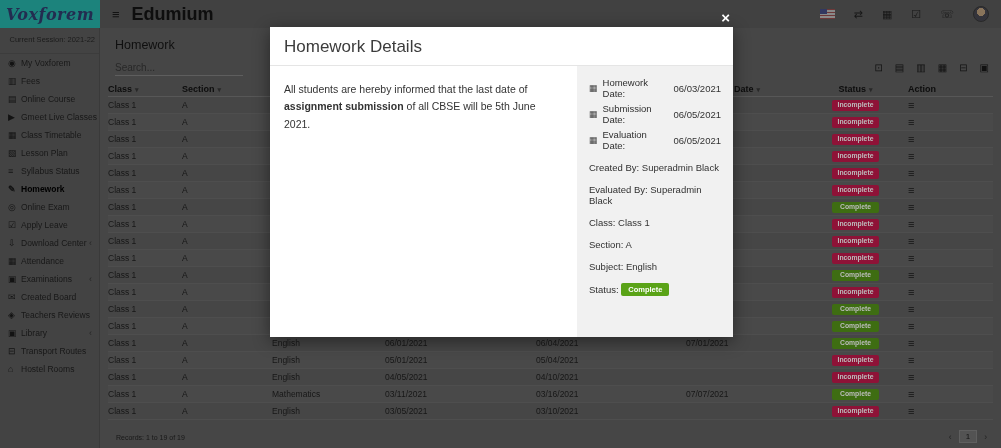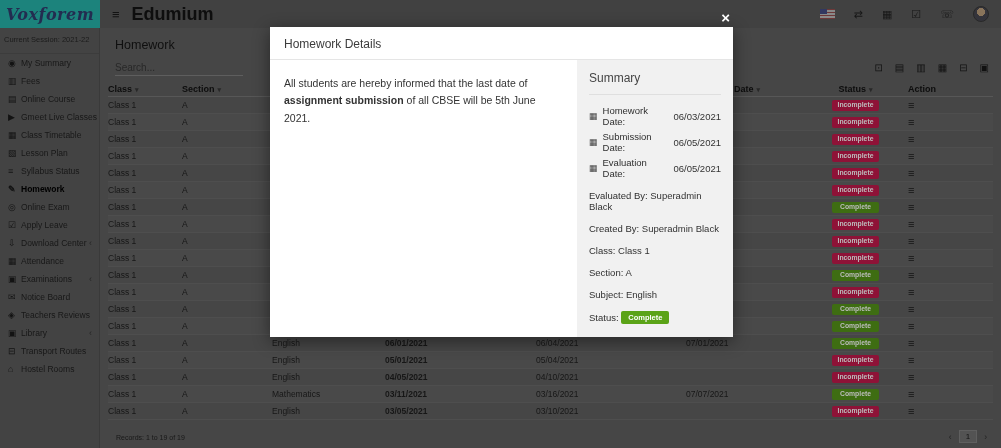--- a/index.html
+++ b/index.html
@@ -14,56 +14,56 @@
   .hamburger{font-size:13px;color:#161616;margin-left:12px;cursor:pointer;}
   .app-title{font-weight:bold;font-size:18px;color:#101010;margin-left:12px;}
   .topbar-right{margin-left:auto;display:flex;align-items:center;gap:19px;margin-right:12px;}
   .top-glyph{font-size:11px;color:#1b1b1b;cursor:pointer;}
   .flag{width:15px;height:10px;background:repeating-linear-gradient(180deg,#7e4040 0 1.5px,#9c9c9c 1.5px 3px);position:relative;cursor:pointer;}
   .flag:before{content:"";position:absolute;left:0;top:0;width:7px;height:5px;background:#39406e;}
   .avatar{width:16px;height:16px;border-radius:50%;background:radial-gradient(circle at 50% 35%,#9c8468 0 35%,#3c3c44 36%);border:1px solid #2e2e2e;cursor:pointer;}
 
   
   .sidebar{position:absolute;top:28px;left:0;bottom:0;width:100px;background:#4d4d4d;border-right:1px solid #424242;z-index:1;}
-  .session{font-size:7.5px;color:#1f1f1f;padding:7px 4px 9px 4px;border-bottom:1px solid #454545;}
+  .session{font-size:7.5px;color:#1f1f1f;padding:7px 4px 9px 4px;border-bottom:1px solid #454545;text-align:right;}
   .side-item{display:flex;align-items:center;height:18px;padding-left:8px;font-size:8.5px;color:#1b1b1b;cursor:pointer;}
   .side-item .glyph{width:13px;font-size:9px;color:#161616;flex:0 0 13px;}
   .side-item.active{font-weight:bold;color:#000;}
   .side-item .chev{margin-left:auto;margin-right:7px;font-size:9px;color:#2b2b2b;}
 
   
   .content{position:absolute;left:100px;top:28px;right:0;bottom:0;background:#505050;z-index:1;}
   .page-title{position:absolute;left:15px;top:10px;font-size:12.5px;color:#121212;}
   .search-input{position:absolute;left:15px;top:32px;width:128px;background:transparent;border:none;border-bottom:1px solid #6b6b6b;font-size:10px;color:#1d1d1d;padding:2px 0;font-family:"Liberation Sans",sans-serif;}
   .search-input::placeholder{color:#2e2e2e;}
   .export{position:absolute;right:12px;top:34px;display:flex;gap:12px;}
   .export span{font-size:10px;color:#141414;cursor:pointer;}
 
   .tablewrap{position:absolute;left:8px;right:8px;top:54px;}
   .trow{display:flex;align-items:center;}
-  .c0{width:74px;} .c1{width:90px;} .c2{width:113px;} .c3{width:151px;font-weight:bold;} .c4{width:150px;}
+  .c0{width:74px;} .c1{width:90px;} .c2{width:113px;} .c3{width:151px;} .c4{width:150px;}
   .c5{width:117px;} .c6{width:105px;text-align:center;} .c7{width:69px;text-align:left;}
   .thead{height:15px;border-bottom:1px solid #646464;font-size:9px;font-weight:bold;color:#0f0f0f;}
   .thead .sort{font-size:7px;color:#2e2e2e;margin-left:3px;}
   .drow{height:17px;border-bottom:1px solid #595959;font-size:8.5px;color:#1a1a1a;}
   .drow:nth-child(even){background:rgba(255,255,255,.025);}
   .badge{display:inline-block;font-size:6.8px;font-weight:bold;color:#d6d6d6;padding:2px 6px 2px 6px;border-radius:2px;line-height:1;}
   .badge.incomplete{background:var(--incomplete);}
   .badge.complete{background:var(--complete);padding-left:8px;padding-right:8px;}
   .action-glyph{font-size:11px;color:#161616;cursor:pointer;line-height:1;}
   .records{position:absolute;left:16px;bottom:7px;font-size:7px;color:#1c1c1c;}
   .pagination{position:absolute;right:14px;bottom:5px;display:flex;align-items:center;gap:7px;font-size:8.5px;color:#262626;}
   .page-box{background:#5f5f5f;border:1px solid #6d6d6d;color:#141414;font-size:8px;padding:1px 6px;cursor:pointer;}
   .page-arrow{cursor:pointer;}
 
   
   .backdrop{position:absolute;inset:0;background:rgba(0,0,0,.12);z-index:5;}
   .modal{position:absolute;left:270px;top:27px;width:463px;height:310px;background:#fff;z-index:10;box-shadow:0 4px 16px rgba(0,0,0,.45);display:flex;flex-direction:column;}
   .modal-close{position:absolute;top:-17px;right:3px;color:#fff;font-size:15px;font-weight:bold;cursor:pointer;line-height:1;}
-  .modal-header{padding:10px 14px 8px 14px;border-bottom:1px solid #e5e5e5;font-size:12px;color:#3c3c3c;}
+  .modal-header{padding:10px 14px 8px 14px;border-bottom:1px solid #e5e5e5;font-size:17px;color:#3c3c3c;}
   .modal-body{flex:1;display:flex;min-height:0;justify-content:center;}
   .modal-main{flex:1;padding:15px 14px;font-size:10.5px;color:#333;line-height:1.65;}
   .modal-side{width:156px;background:#f1f1f1;padding:11px 12px;font-size:9.5px;color:#333;}
   .summary-title{font-size:12px;color:#454545;padding-bottom:9px;border-bottom:1px solid #dfdfdf;margin-bottom:10px;}
   .sum-date{display:flex;align-items:center;gap:5px;margin-bottom:4px;}
   .sum-date .cal{font-size:9px;color:#444;}
   .sum-label{font-weight:normal;color:#2f2f2f;}
   .sum-field{margin-top:11px;}
   .sum-badge{display:inline-block;background:var(--sumgreen);color:#fff;font-size:7.5px;font-weight:bold;padding:2.5px 7px;border-radius:2px;line-height:1;vertical-align:1px;}
 </style>
@@ -84,21 +84,21 @@
       <span class="top-glyph">☏</span>
       <div class="avatar"></div>
     </div>
 </div>
 
 <div class="sidebar">
   <div class="session">Current Session: 2021-22</div>
   <div id="side-menu">
       <div class="side-item">
         <span class="glyph">◉</span>
-        <span>My Summary</span>
+        <span>My Voxforem</span>
       </div>
       <div class="side-item">
         <span class="glyph">▥</span>
         <span>Fees</span>
       </div>
       <div class="side-item">
         <span class="glyph">▤</span>
         <span>Online Course</span>
       </div>
       <div class="side-item">
@@ -138,21 +138,21 @@
         <span class="glyph">▦</span>
         <span>Attendance</span>
       </div>
       <div class="side-item">
         <span class="glyph">▣</span>
         <span>Examinations</span>
         <span class="chev">‹</span>
       </div>
       <div class="side-item">
         <span class="glyph">✉</span>
-        <span>Notice Board</span>
+        <span>Created Board</span>
       </div>
       <div class="side-item">
         <span class="glyph">◈</span>
         <span>Teachers Reviews</span>
       </div>
       <div class="side-item">
         <span class="glyph">▣</span>
         <span>Library</span>
         <span class="chev">‹</span>
       </div>
@@ -394,41 +394,40 @@
 
 <div class="backdrop"></div>
 <div class="modal">
   <span class="modal-close">×</span>
   <div class="modal-header">Homework Details</div>
   <div class="modal-body">
     <div class="modal-main">
       <span>All students are hereby informed that the last date of </span><b>assignment submission</b><span> of all CBSE will be 5th June 2021.</span>
     </div>
     <div class="modal-side">
-      <div class="summary-title">Summary</div>
       <div id="sum-dates">
           <div class="sum-date">
             <span class="cal">▦</span>
             <span class="sum-label">Homework Date:</span>
             <span> 06/03/2021</span>
           </div>
           <div class="sum-date">
             <span class="cal">▦</span>
             <span class="sum-label">Submission Date:</span>
             <span> 06/05/2021</span>
           </div>
           <div class="sum-date">
             <span class="cal">▦</span>
             <span class="sum-label">Evaluation Date:</span>
             <span> 06/05/2021</span>
           </div>
         </div>
       <div id="sum-fields">
+          <div class="sum-field"><span class="sum-label">Created By:</span><span> Superadmin Black</span></div>
           <div class="sum-field"><span class="sum-label">Evaluated By:</span><span> Superadmin Black</span></div>
-          <div class="sum-field"><span class="sum-label">Created By:</span><span> Superadmin Black</span></div>
           <div class="sum-field"><span class="sum-label">Class:</span><span> Class 1</span></div>
           <div class="sum-field"><span class="sum-label">Section:</span><span> A</span></div>
           <div class="sum-field"><span class="sum-label">Subject:</span><span> English</span></div>
         </div>
       <div class="sum-field">
         <span class="sum-label">Status:</span>
         <span class="sum-badge">Complete</span>
       </div>
     </div>
   </div>

